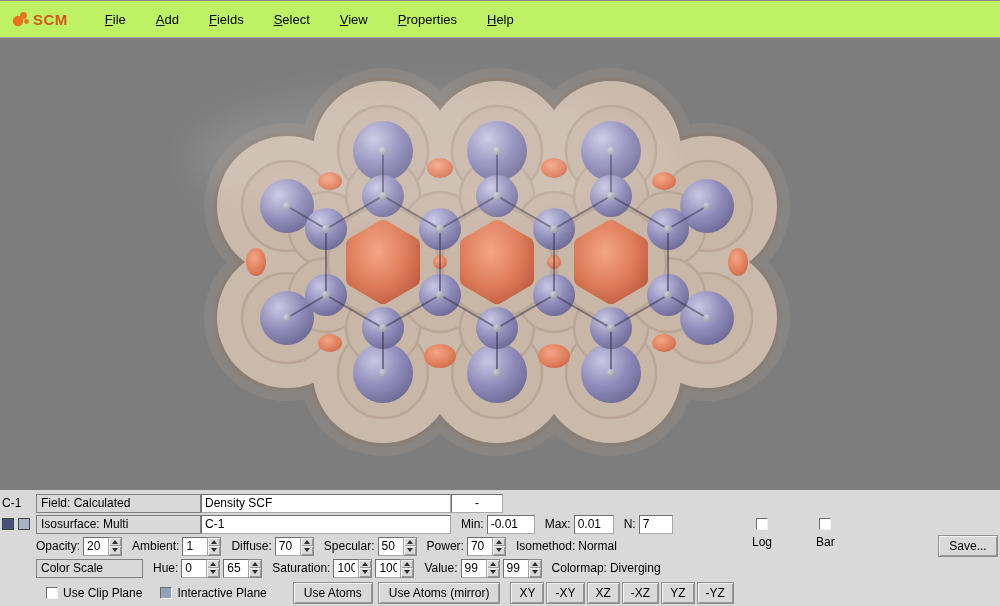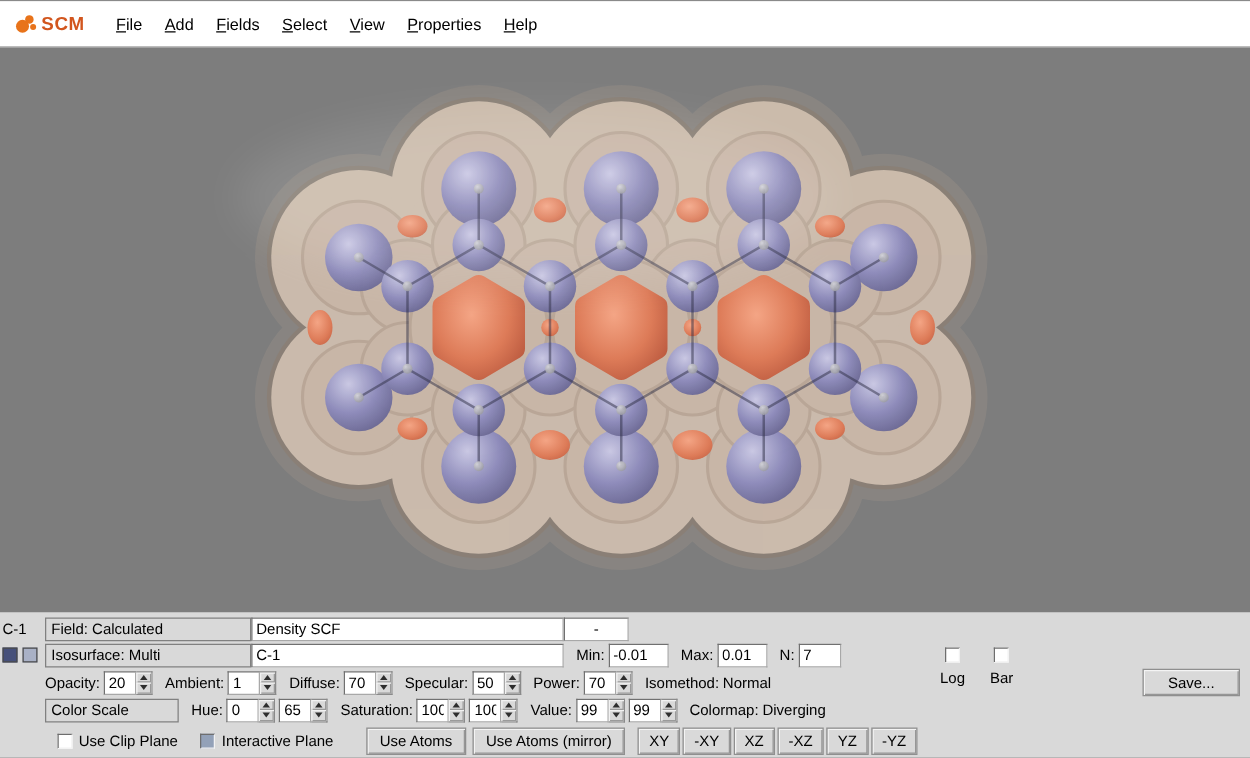--- a/index.html
+++ b/index.html
@@ -6,22 +6,22 @@
   html,body{margin:0;padding:0;}
   body{
     width:1000px;height:606px;overflow:hidden;
     font-family:"Liberation Sans","DejaVu Sans",sans-serif;
     font-size:12px;color:#000;background:#d9d9d9;
   }
   .window{width:1000px;height:606px;display:flex;flex-direction:column;border-top:1px solid #8a8a8a;box-sizing:border-box;}
 
   
   .menubar{
-    height:37px;background:#ffffff;border-bottom:1px solid #a6a6a6;
-    display:flex;align-items:center;padding:0 10px;gap:12px;flex:0 0 auto;box-sizing:border-box;
+    height:37px;background:#bef264;border-bottom:1px solid #a6a6a6;
+    display:flex;align-items:center;padding:0 10px;gap:24px;flex:0 0 auto;box-sizing:border-box;
   }
   .logo{display:flex;align-items:center;gap:3px;margin-right:10px;}
   .logo-text{color:#d2561e;font-weight:bold;font-size:15px;letter-spacing:0.5px;}
   .mitem{font-size:13px;padding:2px 3px;cursor:default;}
 
   
   .canvas{height:452px;background:#7d7d7d;position:relative;flex:0 0 auto;overflow:hidden;}
   .canvas svg{display:block;}
 
   
@@ -278,21 +278,21 @@
       <span class="plbl">Min:</span>
       <input class="tkentry" style="width: 48px;" value="-0.01">
       <span class="plbl">Max:</span>
       <input class="tkentry" style="width: 40px;" value="0.01">
       <span class="plbl">N:</span>
       <input class="tkentry" style="width: 34px;" value="7">
       <span class="cbgroup abs" style="left:752px;top:4px">
         <span class="cb"></span>
         <span>Log</span>
       </span>
-      <span class="cbgroup abs" style="left:792px;top:4px">
+      <span class="cbgroup abs" style="left:816px;top:4px">
         <span class="cb"></span>
         <span>Bar</span>
       </span>
     </div>
 
     <div class="prow" style="margin-top:2px">
       <span style="width:36px;flex:0 0 36px"></span>
       <span class="plbl first">Opacity:</span>
       <span class="spin">
         <input class="tkentry spin-val" value="20" style="">
@@ -328,21 +328,21 @@
       <span class="plbl">Power:</span>
       <span class="spin">
         <input class="tkentry spin-val" value="70" style="">
         <span class="spin-btns">
             <span class="spin-up"></span>
             <span class="spin-down"></span>
           </span>
       </span>
       <span class="plbl">Isomethod:</span>
       <span>Normal</span>
-      <button class="tkbtn abs" style="right:8px;top:-1px;width:78px">Save...</button>
+      <button class="tkbtn abs" style="right:2px;top:-1px;width:60px">Save...</button>
     </div>
 
     <div class="prow" style="margin-top:2px">
       <span style="width:36px;flex:0 0 36px"></span>
       <span class="tkbox" style="width:107px">Color Scale</span>
       <span class="plbl">Hue:</span>
       <span class="spin">
         <input class="tkentry spin-val" value="0" style="">
         <span class="spin-btns">
             <span class="spin-up"></span>

